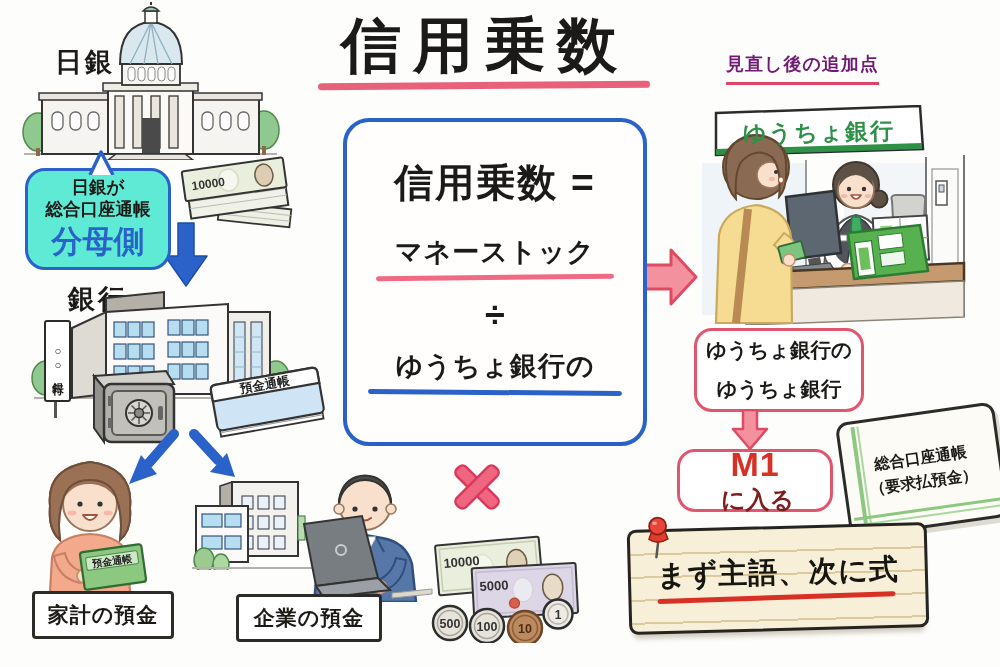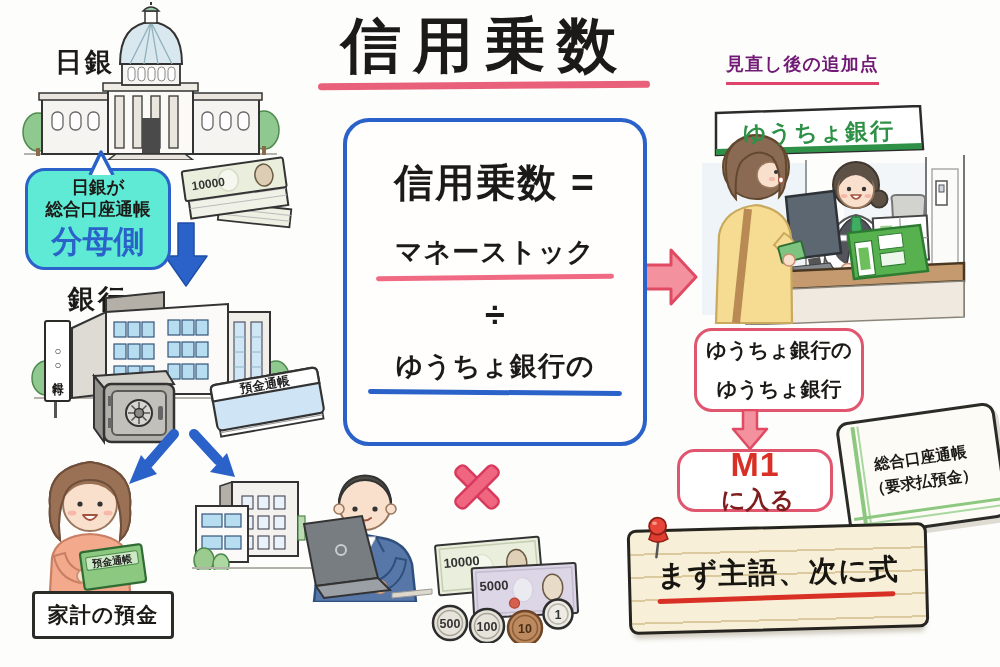--- a/index.html
+++ b/index.html
@@ -272,20 +272,21 @@
     <polygon points="66,79 72,79 71,104 67,104" fill="#3a5fa0" stroke="#2c4a84" stroke-width="1.2"></polygon>
     <path d="M28 100 Q30 120 48 129 L58 119 Q44 113 40 98 Z" fill="#5677a8" stroke="#2f4f7d" stroke-width="2"></path>
     <path d="M110 100 Q108 122 88 131 L80 121 Q96 115 100 98 Z" fill="#5677a8" stroke="#2f4f7d" stroke-width="2"></path>
     <circle cx="53" cy="125" r="6.5" fill="#f9e0cd" stroke="#c98f6f" stroke-width="1.6"></circle>
     <circle cx="84" cy="127" r="6.5" fill="#f9e0cd" stroke="#c98f6f" stroke-width="1.6"></circle>
     <path d="M96 133 L136 129 L136 134 L96 138 Z" fill="#ddd8cc" stroke="#999" stroke-width="1"></path>
     <polygon points="8,64 66,56 82,118 20,126" fill="#787d82" stroke="#333" stroke-width="2"></polygon>
     <circle cx="45" cy="90" r="5" fill="none" stroke="#c9ccd0" stroke-width="2"></circle>
     <polygon points="20,126 82,118 94,130 28,138" fill="#9aa0a5" stroke="#333" stroke-width="2"></polygon>
   </svg>
+  <div class="label-box" style="left:236px;top:594px;width:140px;height:42px;">企業の預金</div>
 
   <div id="formula-box">
     <div class="heading">信用乗数 =</div>
     <div class="num">マネーストック</div>
     <div class="bar-pink"></div>
     <div class="op">÷</div>
     <div class="den">ゆうちょ銀行の</div>
     <div class="bar-blue"></div>
   </div>
 

